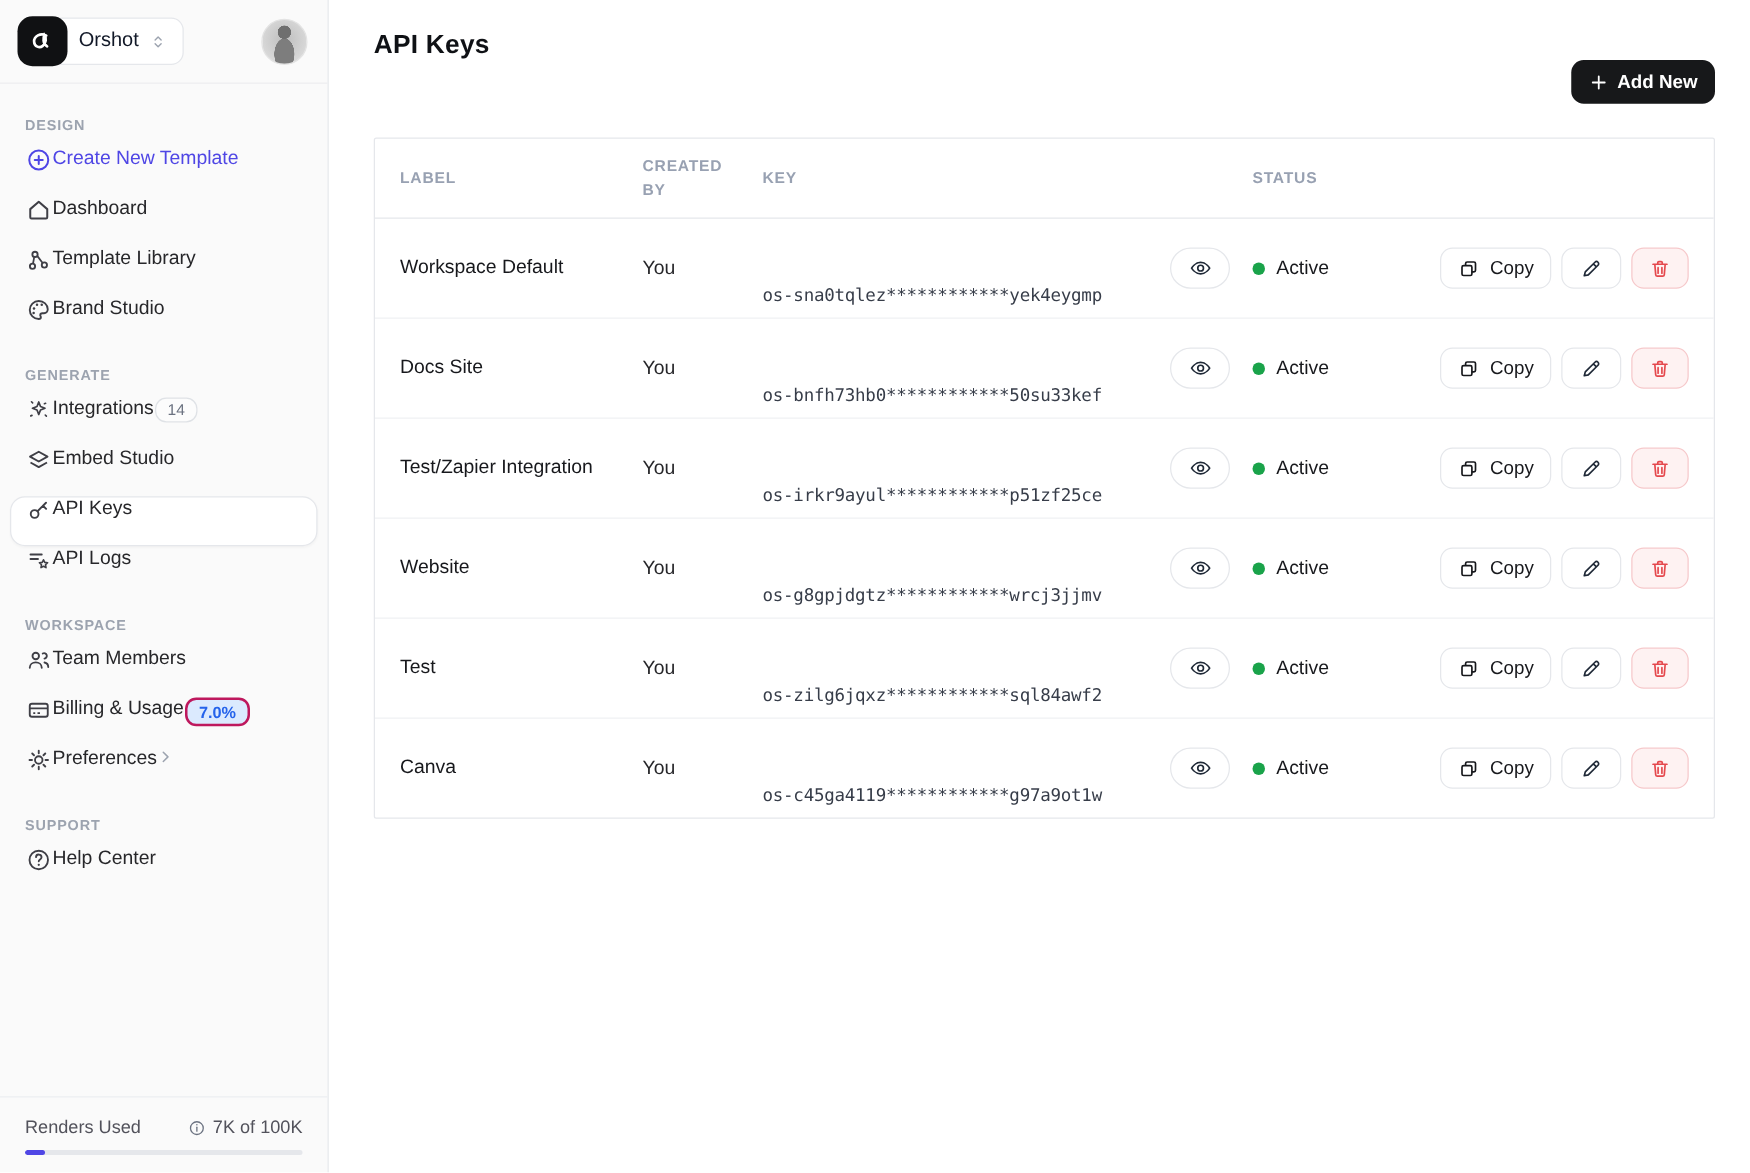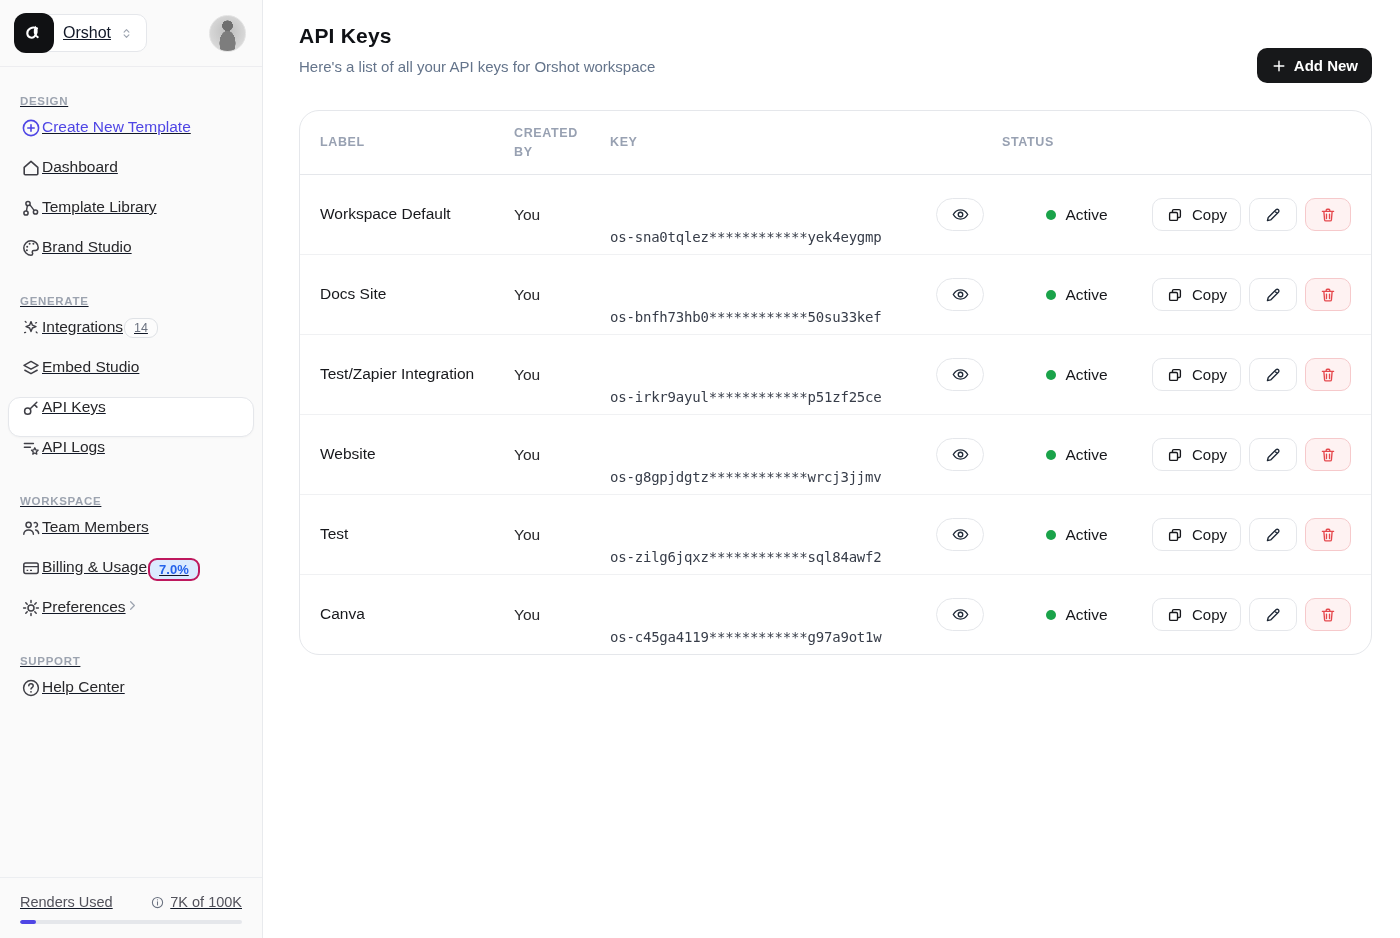--- a/index.html
+++ b/index.html
@@ -8,21 +8,21 @@
     font-family:"Liberation Sans", sans-serif;
     display:flex; background:#fff; color:#111827;
     -webkit-font-smoothing:antialiased;
   }
   svg { display:block; }
 
   
   .sidebar {
     width:263px; min-width:263px; height:100%;
     background:#fafafa; border-right:1px solid #e8eaed;
-    display:flex; flex-direction:column;text-decoration:underline;
+    display:flex; flex-direction:column;
   }
   .sidebar-top {
     height:67px; display:flex; align-items:center;
     padding:0 16px 0 14px; border-bottom:1px solid #ededf0;
   }
   .logo-mark {
     width:40px; height:40px; border-radius:12px; background:#101113;
     display:flex; align-items:center; justify-content:center;
     margin-right:-14px; position:relative; z-index:2;
   }
@@ -83,21 +83,21 @@
   .page-title { font-size:21px; font-weight:700; color:#0f1115; letter-spacing:.01em; }
   .page-sub { font-size:15px; color:#64748b; margin-top:10px; }
   .add-btn {
     margin-left:auto; background:var(--dark-button); color:#fff;
     border:none; border-radius:10px; height:35px; padding:0 14px;
     display:flex; align-items:center; gap:7px; font-size:15px; font-weight:600;
     font-family:inherit; cursor:pointer;margin-top:24px;
   }
 
   .table-card {
-    margin-top:27px; border:1px solid #e5e7eb; border-radius:20px;
+    margin-top:27px; border:1px solid #e5e7eb; border-radius:2px;
     background:#fff; overflow:hidden;
   }
   .trow {
     display:grid;
     grid-template-columns:194px 96px 392px 150px 1fr;
     align-items:center; padding:0 20px;
   }
   .thead { height:64px; border-bottom:1px solid #e5e7eb; }
   .th {
     font-size:12.5px; font-weight:600; letter-spacing:.05em;
@@ -110,21 +110,21 @@
   .cell-key { display:flex; align-items:center; justify-content:space-between; padding-right:18px; }
   .key-text {
     font-family:"DejaVu Sans Mono", monospace; font-size:14px;
     color:#373d49; letter-spacing:-0.2px; white-space:nowrap;margin-top:45px;
   }
   .eye-btn {
     width:48px; height:33px; border-radius:17px; background:#fff;
     border:1px solid #e5e7eb; display:flex; align-items:center; justify-content:center;
     color:#1f2937; cursor:pointer;
   }
-  .cell-status { display:flex; align-items:center; gap:9px; font-size:15.5px; color:#17181c;justify-content:center; }
+  .cell-status { display:flex; align-items:center; gap:9px; font-size:15.5px; color:#17181c; }
   .dot { width:10px; height:10px; border-radius:50%; background:var(--active-green); }
   .cell-actions { justify-self:end; display:flex; align-items:center; gap:8px; }
   .copy-btn {
     height:33px; border-radius:10px; background:#fff; border:1px solid #e5e7eb;
     display:flex; align-items:center; gap:8px; padding:0 13px;
     font-size:15px; color:#17181c; font-family:inherit; cursor:pointer;
   }
   .edit-btn {
     width:48px; height:33px; border-radius:10px; background:#fff;
     border:1px solid #e5e7eb; display:flex; align-items:center; justify-content:center;
@@ -374,21 +374,20 @@
     <div class="progress-track">
       <div class="progress-fill" style="width: 7%;"></div>
     </div>
   </div>
 </aside>
 
 <main class="main">
   <div class="main-head">
     <div>
       <div class="page-title">API Keys</div>
-      <div class="page-sub">Here's a list of all your API keys for Orshot workspace</div>
     </div>
     <button class="add-btn">
       <span style="display:flex">
           <svg width="16" height="16" viewBox="0 0 20 20">
             <use href="#i-plus"></use>
           </svg>
         </span>
       <span>Add New</span>
     </button>
   </div>

